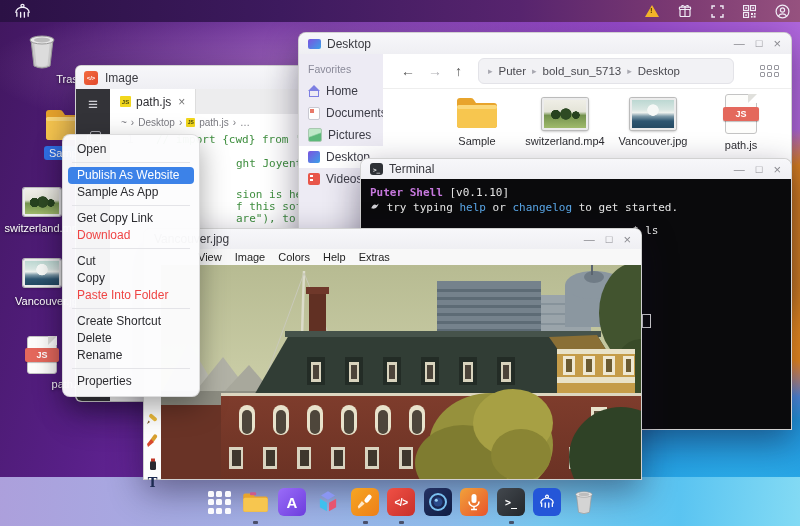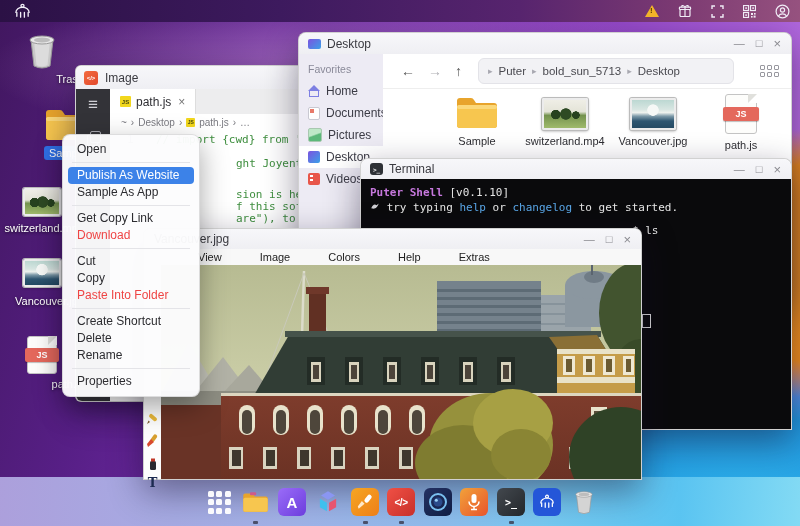--- a/index.html
+++ b/index.html
@@ -128,21 +128,21 @@
   .t-bird{display:inline-block;color:#cfcfd4;transform:scale(.9);}
   .t-ls{position:absolute;left:271px;top:44px;white-space:pre;}
   .t-p2{position:absolute;left:269px;top:135px;}
   .t-cursor{display:inline-block;width:7px;height:12px;border:1px solid #dcdcdc;margin-left:5px;
     vertical-align:-2px;}
   
   .view-win{left:143px;top:228px;width:497px;height:250px;border-radius:7px 7px 0 0;z-index:40;}
   .view-title{height:20px;border-radius:7px 7px 0 0;}
   .view-title .wtitle{margin-left:10px;}
   .menubar{position:absolute;left:0;top:20px;right:0;height:16px;background:#f8f8f8;
-    border-bottom:1px solid #ddd;display:flex;align-items:center;font-size:11px;color:#222;gap:25px;}
+    border-bottom:1px solid #ddd;display:flex;align-items:center;font-size:11px;color:#222;}
   .menubar span{margin-right:13px;}
   .menubar span:first-child{margin-left:54px;}
   .toolcol{position:absolute;left:0;top:36px;bottom:0;width:17px;background:#fdfdfd;border-right:1px solid #ccc;}
   .tool{position:absolute;left:0;width:17px;text-align:center;}
   .tool-T{font-family:"DejaVu Serif",serif;font-size:13px;font-weight:bold;color:#1c2a50;}
   .photo{position:absolute;left:17px;top:36px;right:0;bottom:0;}
   
   .ctxmenu{position:absolute;left:62px;top:134px;width:136px;z-index:50;background:rgba(252,252,253,.97);
     border-radius:8px;border:1px solid rgba(0,0,0,.12);box-shadow:0 10px 28px rgba(0,0,0,.35);
     padding:6px 0;font-size:12px;color:#2c2c30;}

